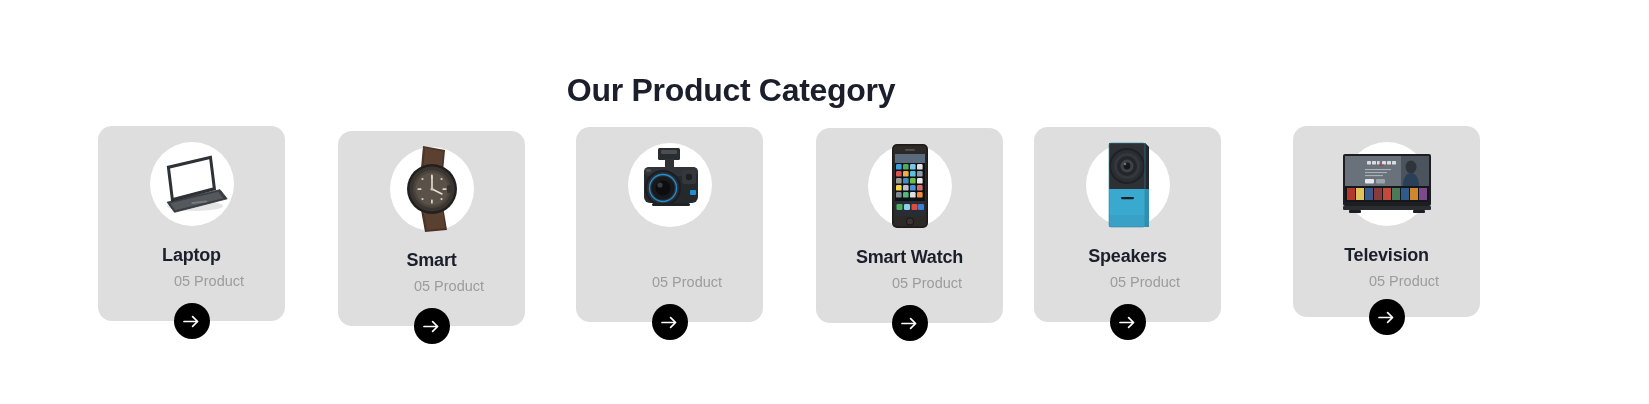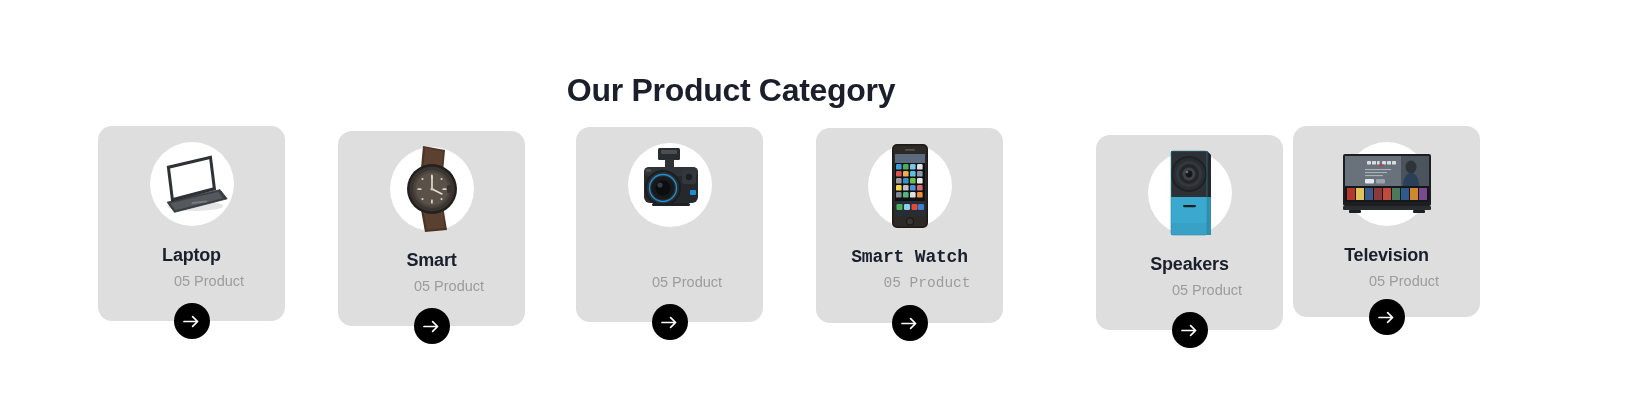--- a/index.html
+++ b/index.html
@@ -50,22 +50,22 @@
     top: 8px;
     width: 187px;
     height: 195px;
     background: #dededf;
     border-radius: 14px;
   }
 
   .card.c0 { left: 0px;    top: 8px;  }
   .card.c1 { left: 240px;  top: 13px; }
   .card.c2 { left: 478px;  top: 9px;  }
-  .card.c3 { left: 718px;  top: 10px; font-family: Liberation Mono, monospace; }
-  .card.c4 { left: 998px;  top: 9px; margin-top: 8px;  }
+  .card.c3 { left: 718px;  top: 10px; }
+  .card.c4 { left: 936px;  top: 9px;  }
   .card.c5 { left: 1195px; top: 8px;  height: 191px; }
 
   
   .thumb {
     position: absolute;
     top: 16px;
     left: 50%;
     transform: translateX(-50%);
     width: 84px;
     height: 84px;

